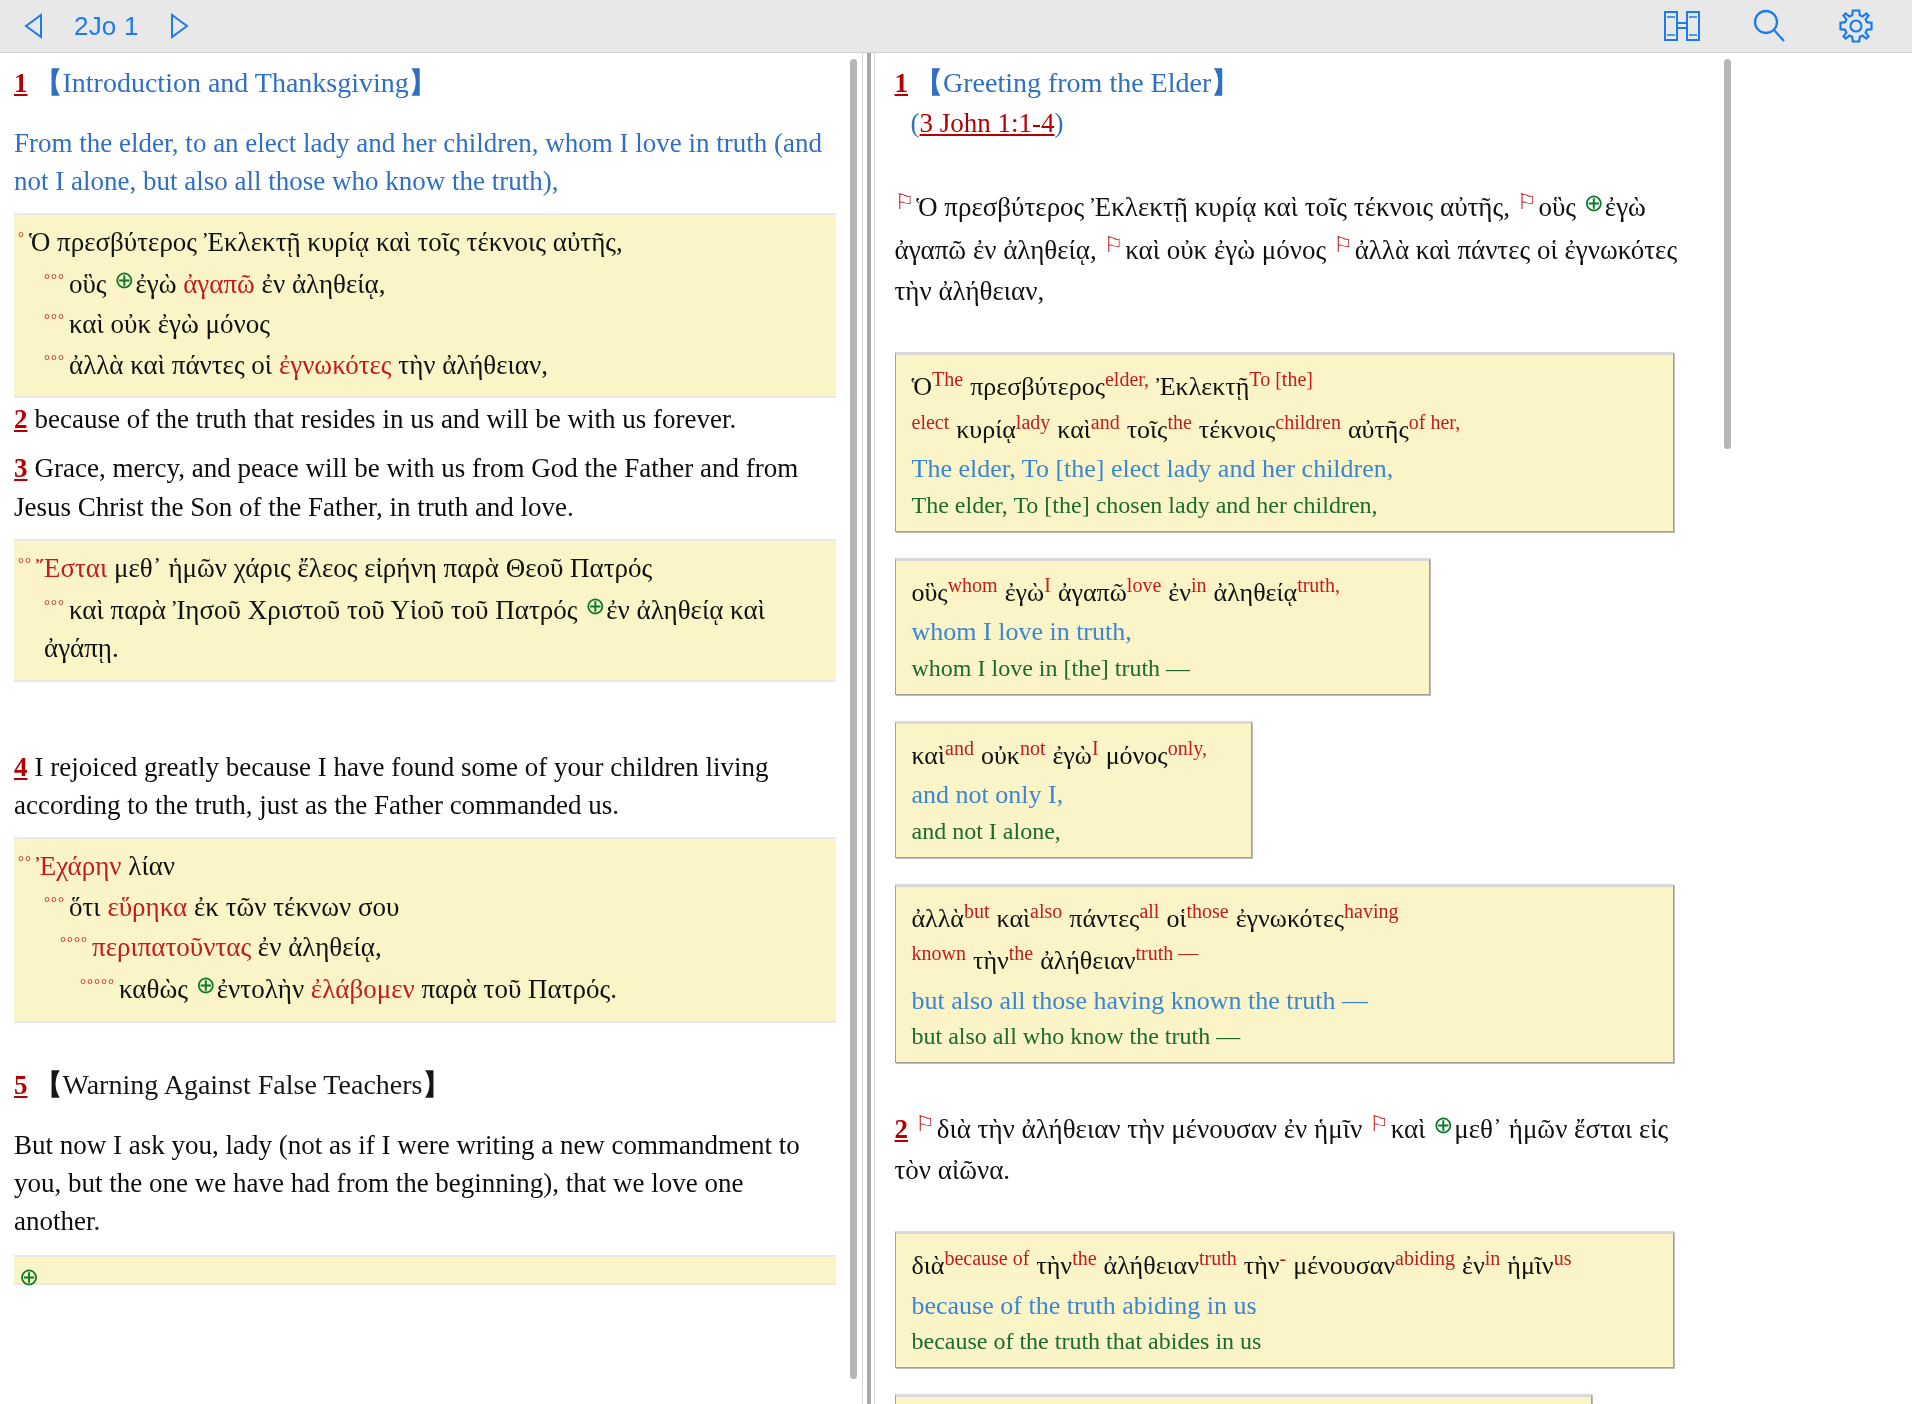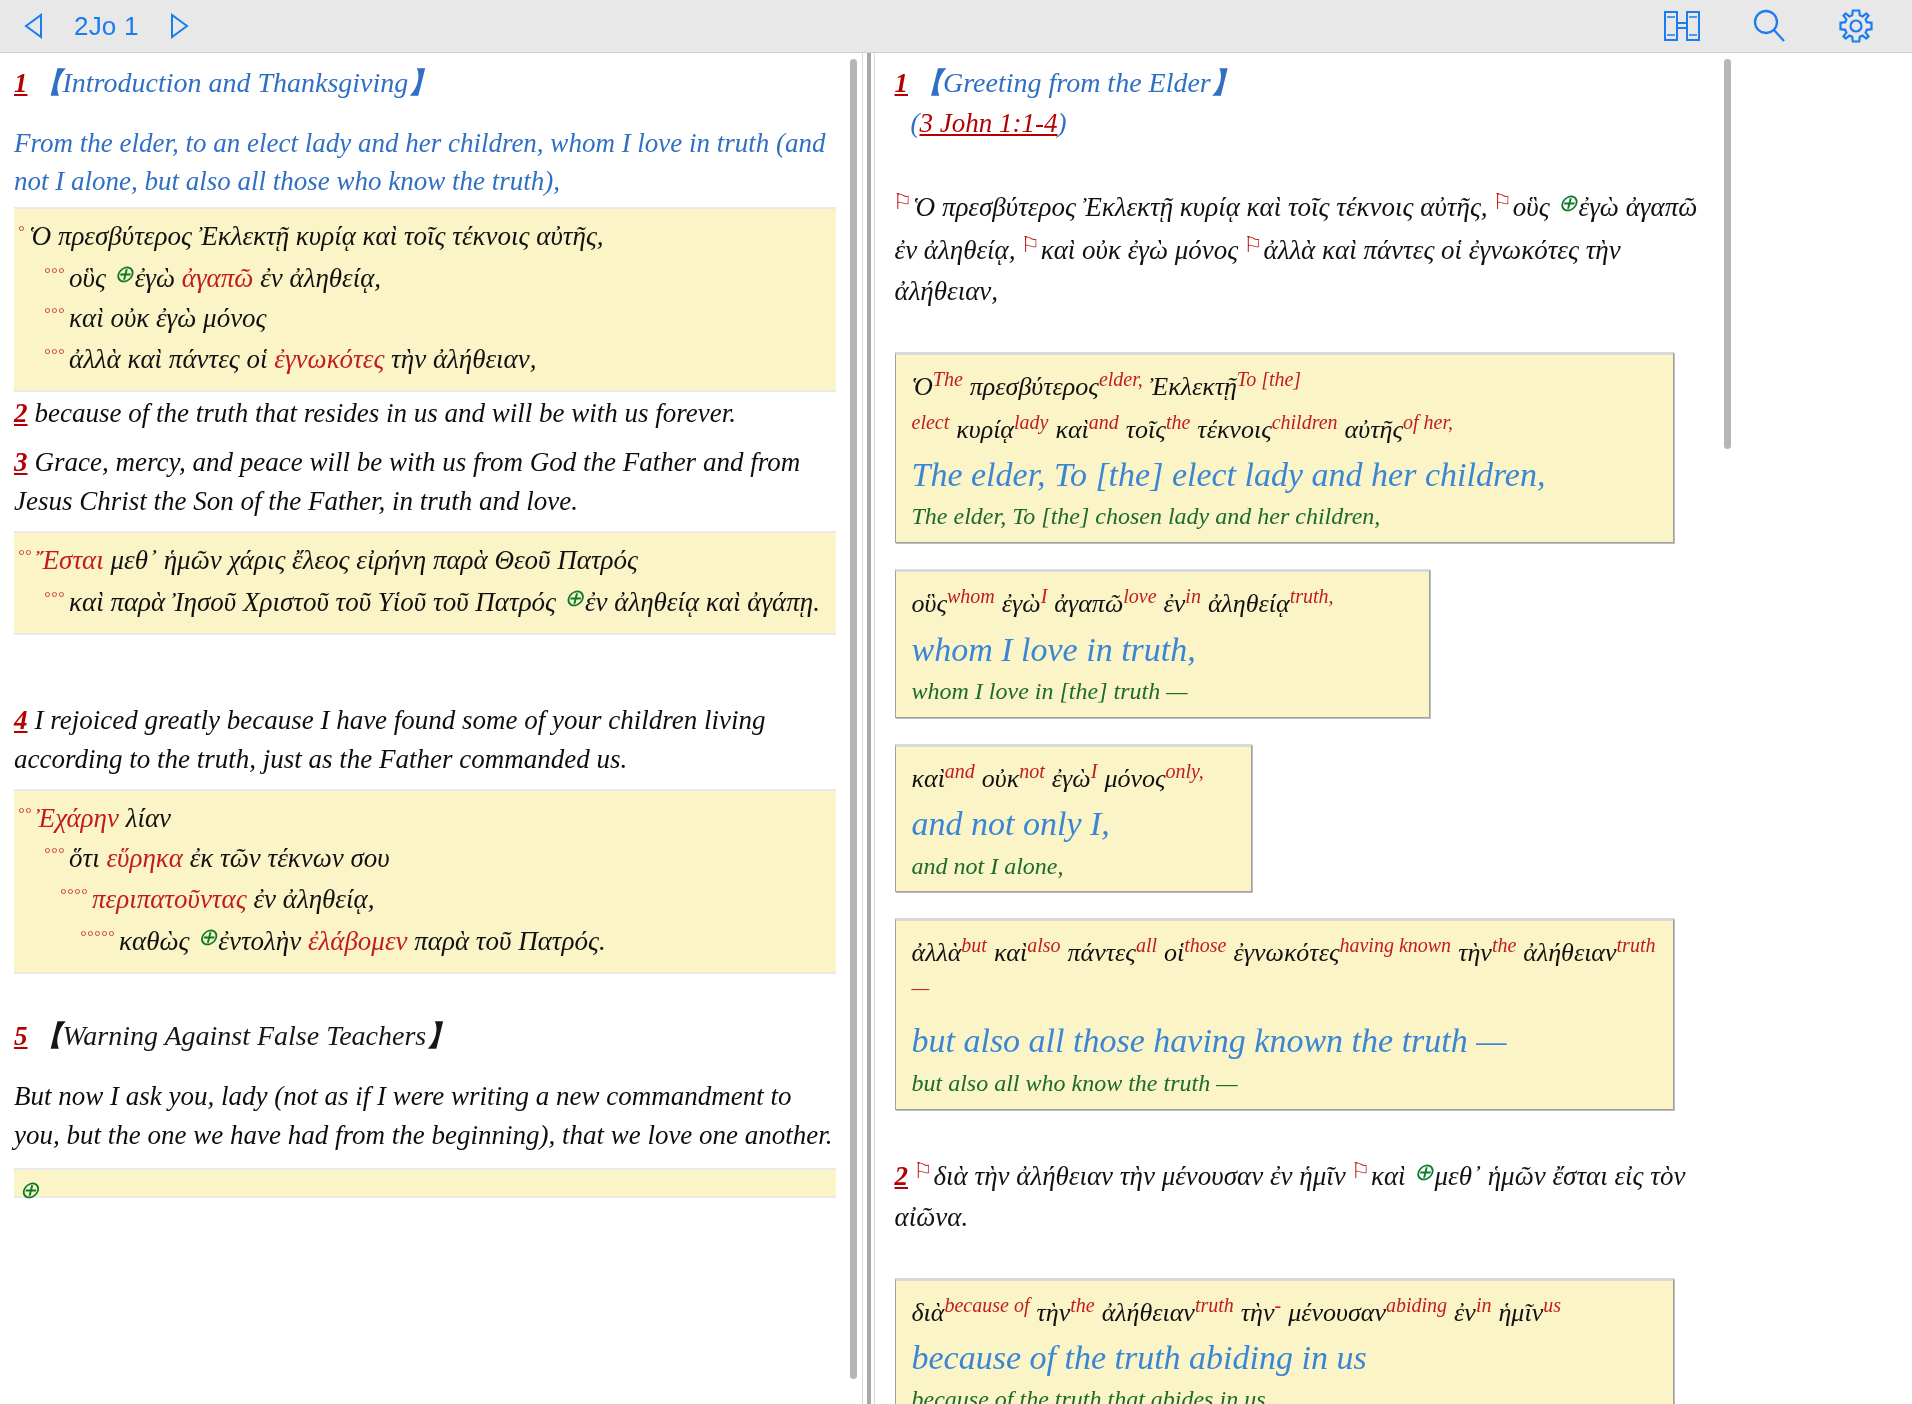--- a/index.html
+++ b/index.html
@@ -45,21 +45,20 @@
     padding-right: 14px;
   }
   .tb-icon { cursor: pointer; display: flex; align-items: center; justify-content: center; }
 
   
   #panes {
     display: flex;
     height: 1351px;
     width: 1736px;
     background: #f9a8d4;
-    font-style: italic;
   }
   .pane {
     position: relative;
     height: 1351px;
     overflow: hidden;
     background: #fff;
   }
   #left-pane  { width: 949px; }
   #pane-divider {
     width: 13px; height: 1351px;
@@ -136,21 +135,21 @@
   .spacer-sm { height: 16px; }
   .spacer-md { height: 42px; }
   .spacer-lg { height: 64px; }
 
   
   .gk-block {
     background: #fbf4c6;
     border-top: 2px solid #e9e9e9;
     border-bottom: 2px solid #e9e9e9;
     padding: 6px 12px 10px 4px;
-    margin: 2px 0 2px 0;
+    margin: 12px 0 2px 0;
   }
   .gk-line {
     font-size: 27px;
     line-height: 1.42;
     color: #111;
     margin: 2px 0;
     white-space: nowrap;
   }
   .gk-line.wrap { white-space: normal; }
   .dots {
@@ -213,21 +212,21 @@
     color: #111;
     margin: 0 0 1px 0;
   }
   .il-gk { color: #111; }
   .il-gloss {
     color: #c21c1c;
     font-size: 20px;
     vertical-align: 9px;
     margin-right: 7px;
   }
-  .tr-blue { color: #3a86d6; font-size: 34px; line-height: 1.45; }
+  .tr-blue { color: #3a86d6; font-size: 26px; line-height: 1.45; }
   .tr-green { color: #1b6b2a; font-size: 24px; line-height: 1.45; }
 </style>
 </head>
 <body>
 
 <div id="toolbar">
   <div class="nav-group">
     <div class="nav-arrow">
       <svg width="22" height="26" viewBox="0 0 22 26">
           <polygon points="17,2 17,24 2,13" fill="none" stroke="#1a7cf0" stroke-width="2"></polygon>

